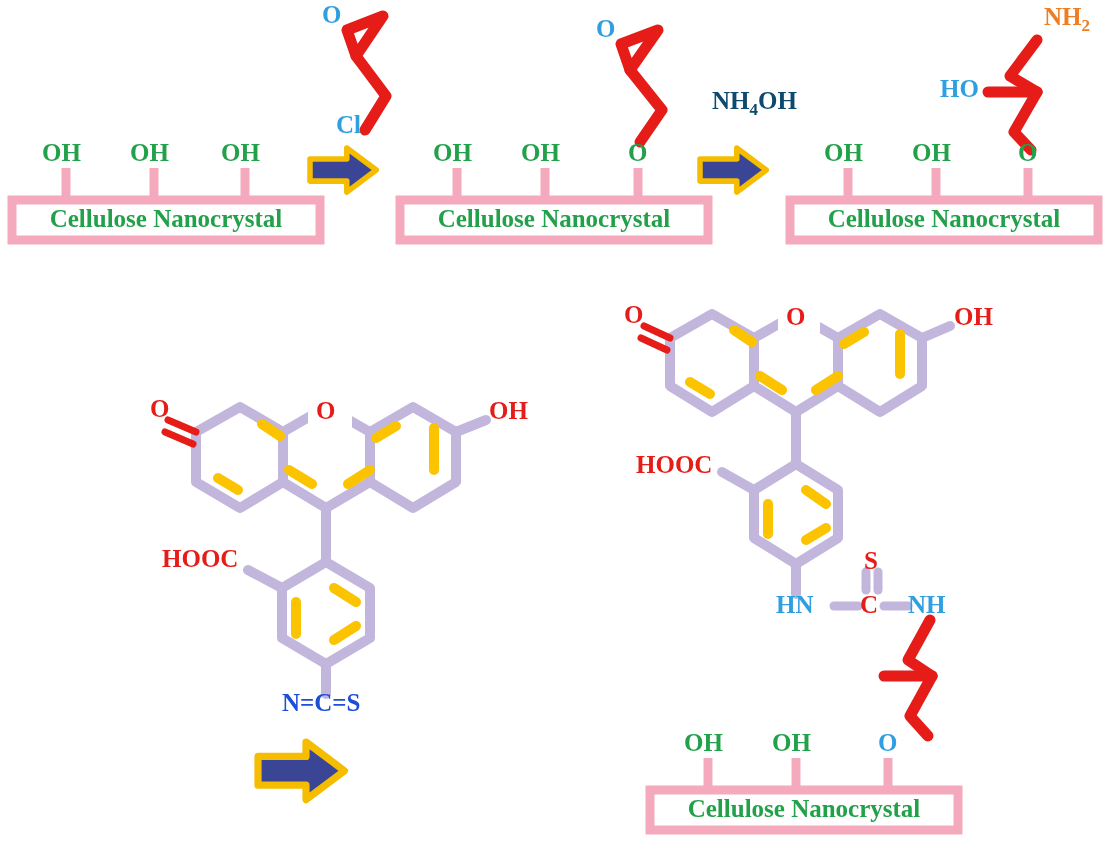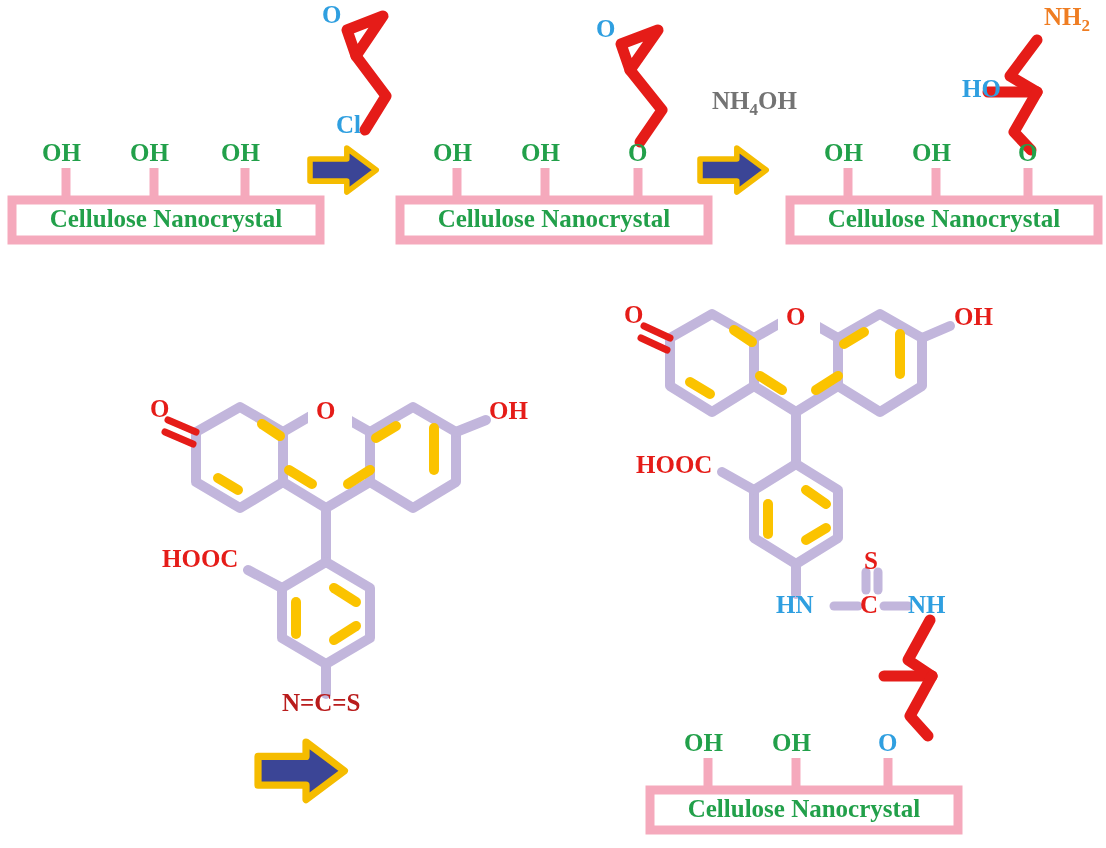--- a/index.html
+++ b/index.html
@@ -173,39 +173,39 @@
 
   <div class="lbl" style="left:322px;top:2px;font-size:25px;color:#2f9fe0;">O</div>
   <div class="lbl" style="left:336px;top:112px;font-size:25px;color:#2f9fe0;">Cl</div>
 
   <div class="lbl" style="left:433px;top:140px;font-size:25px;color:#22a04a;">OH</div>
   <div class="lbl" style="left:521px;top:140px;font-size:25px;color:#22a04a;">OH</div>
   <div class="lbl" style="left:628px;top:140px;font-size:25px;color:#22a04a;">O</div>
   <div class="lbl" style="left:400px;top:206px;width:308px;text-align:center;font-size:25px;color:#22a04a;">Cellulose Nanocrystal</div>
   <div class="lbl" style="left:596px;top:16px;font-size:25px;color:#2f9fe0;">O</div>
 
-  <div class="lbl" style="left:712px;top:88px;font-size:25px;color:#737373;">
+  <div class="lbl" style="left:712px;top:88px;font-size:25px;color:#0c4a6e;">
     <span>NH</span><span class="sub">4</span><span>OH</span>
   </div>
 
   <div class="lbl" style="left:824px;top:140px;font-size:25px;color:#22a04a;">OH</div>
   <div class="lbl" style="left:912px;top:140px;font-size:25px;color:#22a04a;">OH</div>
   <div class="lbl" style="left:1018px;top:140px;font-size:25px;color:#22a04a;">O</div>
   <div class="lbl" style="left:790px;top:206px;width:308px;text-align:center;font-size:25px;color:#22a04a;">Cellulose Nanocrystal</div>
 
   <div class="lbl" style="left:1024px;top:4px;font-size:25px;color:#ef7d22;margin-left:20px;">
     <span>NH</span><span class="sub">2</span>
   </div>
-  <div class="lbl" style="left:940px;top:76px;font-size:25px;color:#2f9fe0;margin-left:22px;">HO</div>
+  <div class="lbl" style="left:940px;top:76px;font-size:25px;color:#2f9fe0;">HO</div>
 
   <div class="lbl" style="left:150px;top:396px;font-size:25px;color:#e51c18;">O</div>
   <div class="lbl" style="left:316px;top:398px;font-size:25px;color:#e51c18;">O</div>
   <div class="lbl" style="left:489px;top:398px;font-size:25px;color:#e51c18;">OH</div>
   <div class="lbl" style="left:162px;top:546px;font-size:25px;color:#e51c18;">HOOC</div>
-  <div class="lbl" style="left:282px;top:690px;font-size:25px;color:#b91c1c;">N=C=S</div>
+  <div class="lbl" style="left:282px;top:690px;font-size:25px;color:#1d4ed8;">N=C=S</div>
 
   <div class="lbl" style="left:624px;top:302px;font-size:25px;color:#e51c18;">O</div>
   <div class="lbl" style="left:786px;top:304px;font-size:25px;color:#e51c18;">O</div>
   <div class="lbl" style="left:954px;top:304px;font-size:25px;color:#e51c18;">OH</div>
   <div class="lbl" style="left:636px;top:452px;font-size:25px;color:#e51c18;">HOOC</div>
 
   <div class="lbl" style="left:864px;top:548px;font-size:25px;color:#e51c18;">S</div>
   <div class="lbl" style="left:776px;top:592px;font-size:25px;color:#2f9fe0;text-align:center;">HN</div>
   <div class="lbl" style="left:860px;top:592px;font-size:25px;color:#e51c18;">C</div>
   <div class="lbl" style="left:908px;top:592px;font-size:25px;color:#2f9fe0;">NH</div>

